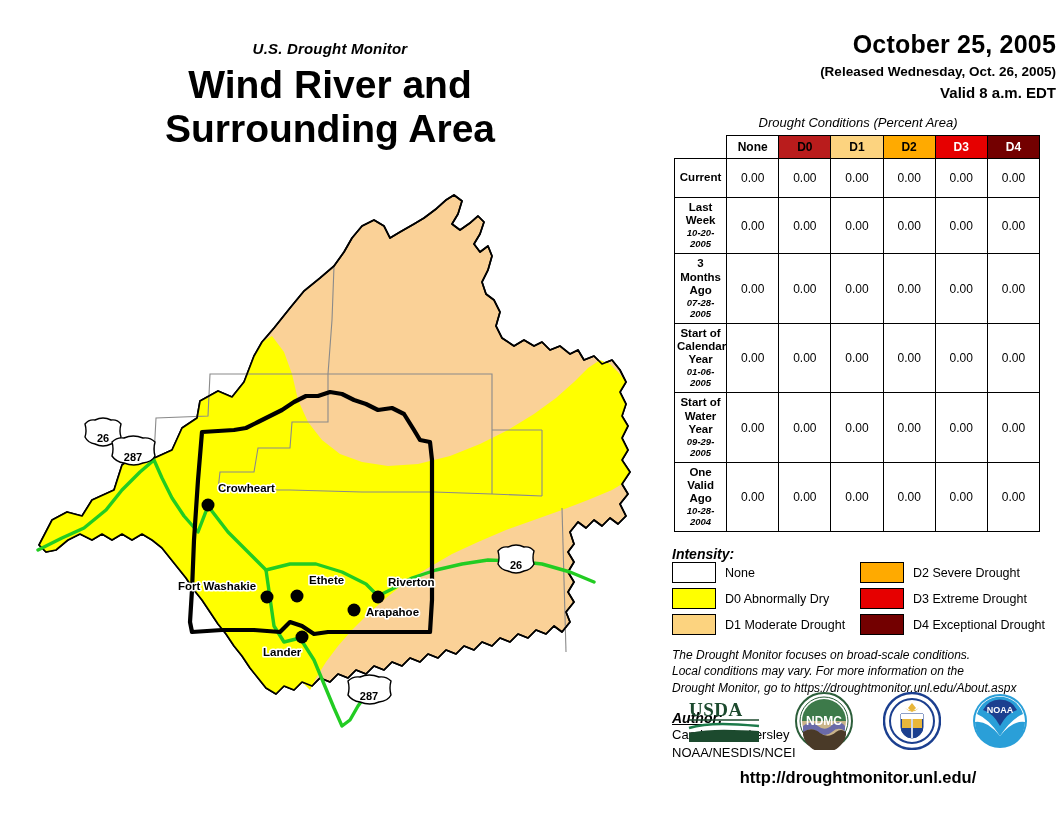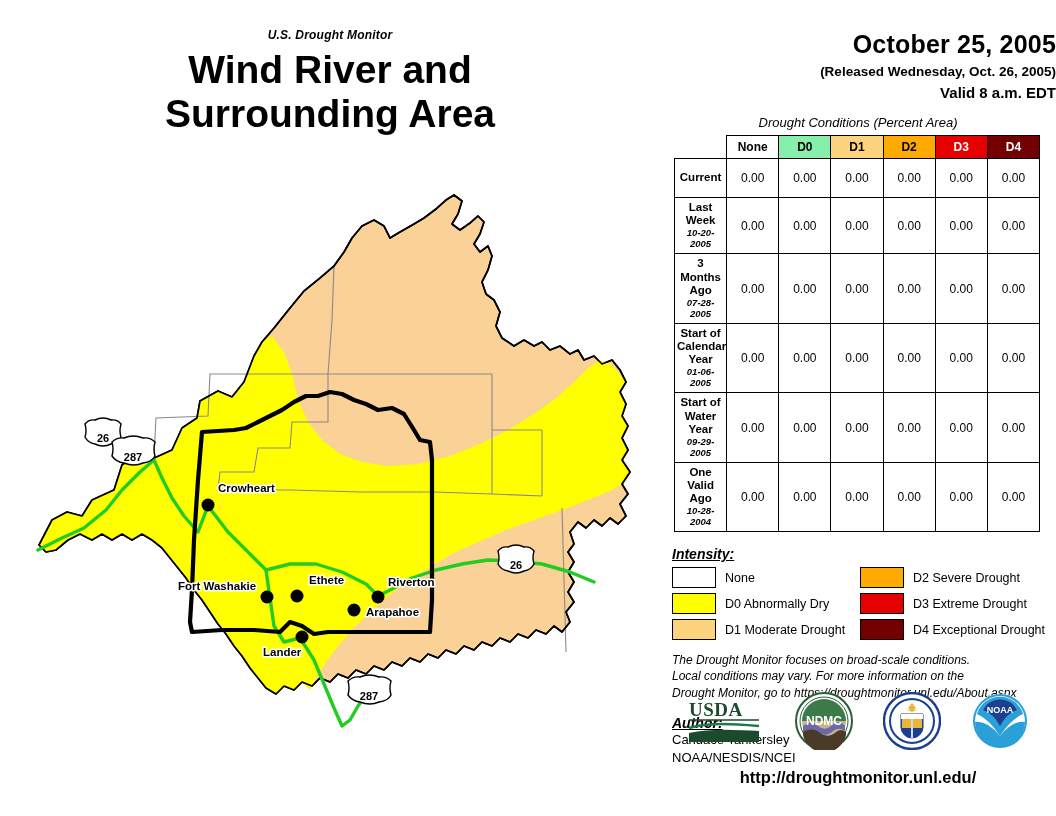--- a/index.html
+++ b/index.html
@@ -1,21 +1,21 @@
 <!DOCTYPE html>
 <html><head>
 <meta charset="utf-8">
 <style>
   html,body{margin:0;padding:0;background:#ffffff;}
   body{width:1056px;height:816px;position:relative;overflow:hidden;
        font-family:"Liberation Sans",sans-serif;color:#000;}
 
   
   #title-block{position:absolute;left:0;top:28px;width:660px;text-align:center;}
-  #title-sup{font-size:12px;font-weight:bold;font-style:italic;letter-spacing:.2px;}
+  #title-sup{font-size:15px;font-weight:bold;font-style:italic;letter-spacing:.2px;margin-top:12px;}
   #title-main{font-size:39px;font-weight:bold;line-height:1.12;margin-top:6px;}
 
   
   #map-wrap{position:absolute;left:22px;top:160px;width:640px;height:650px;}
   #map-svg{display:block;width:640px;height:650px;}
 
   .city-label{font-size:11.5px;font-weight:bold;font-family:"Liberation Sans",sans-serif;
               fill:#000;paint-order:stroke;stroke:#ffffff;stroke-width:3.2px;
               stroke-linejoin:round;}
   .shield-num{font-size:11px;font-weight:bold;fill:#000;text-anchor:middle;
@@ -41,21 +41,21 @@
             padding:3px 2px;}
   #dm-table .rowlab .sub{font-size:9.5px;font-style:italic;font-weight:bold;
             display:block;margin-top:1px;}
   #dm-table .val{height:38px;font-size:12px;}
   #tbl-note{font-size:9.7px;font-style:italic;text-align:center;margin:6px 0 0 14px;
             width:366px;}
 
   
   #intensity{margin:14px 0 0 12px;}
   #int-title{font-size:14px;font-style:italic;font-weight:bold;
-             text-decoration:underline;margin-bottom:5px;}
+             }
   .legrow{display:flex;align-items:center;margin-bottom:5px;}
   .legcol{width:188px;display:flex;align-items:center;}
   .swatch{width:42px;height:19px;border:1px solid #000;margin-right:9px;flex:0 0 auto;}
   .legtxt{font-size:12.5px;white-space:nowrap;}
 
   #disclaimer{margin:12px 0 0 12px;font-size:12px;font-style:italic;line-height:1.35;}
   #author-title{margin:14px 0 0 12px;font-size:14px;font-style:italic;font-weight:bold;
                 text-decoration:underline;}
   .author-line{margin-left:12px;font-size:13px;line-height:1.38;}
 
@@ -217,21 +217,21 @@
     <div id="date-valid">Valid 8 a.m. EDT</div>
   </div>
 
   <div id="tbl-cap">Drought Conditions (Percent Area)</div>
 
   <table id="dm-table">
     <thead>
       <tr>
         <th style="border:none;background:none;"></th>
         <th class="hdr" style="background:#ffffff;color:#000;">None</th>
-        <th class="hdr" style="background:#86efac;color:#000;">D0</th>
+        <th class="hdr" style="background:#b91c1c;color:#000;">D0</th>
         <th class="hdr" style="background:#fcd37f;color:#000;">D1</th>
         <th class="hdr" style="background:#ffaa00;color:#000;">D2</th>
         <th class="hdr" style="background:#e60000;color:#fff;">D3</th>
         <th class="hdr" style="background:#730000;color:#fff;">D4</th>
       </tr>
     </thead>
     <tbody>
       <tr>
         <td class="rowlab">
           <span>Current</span>

